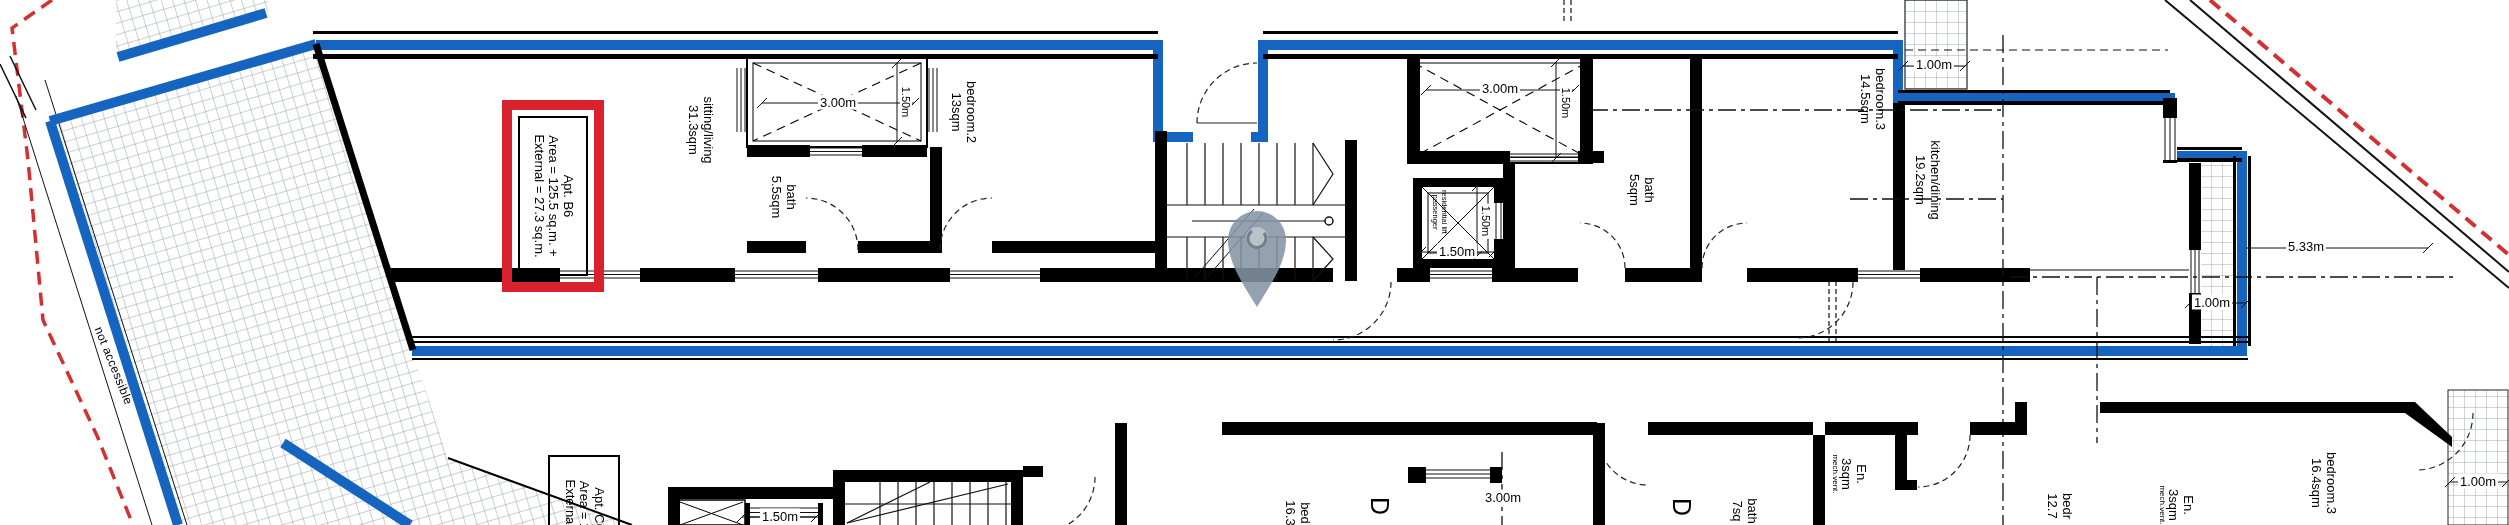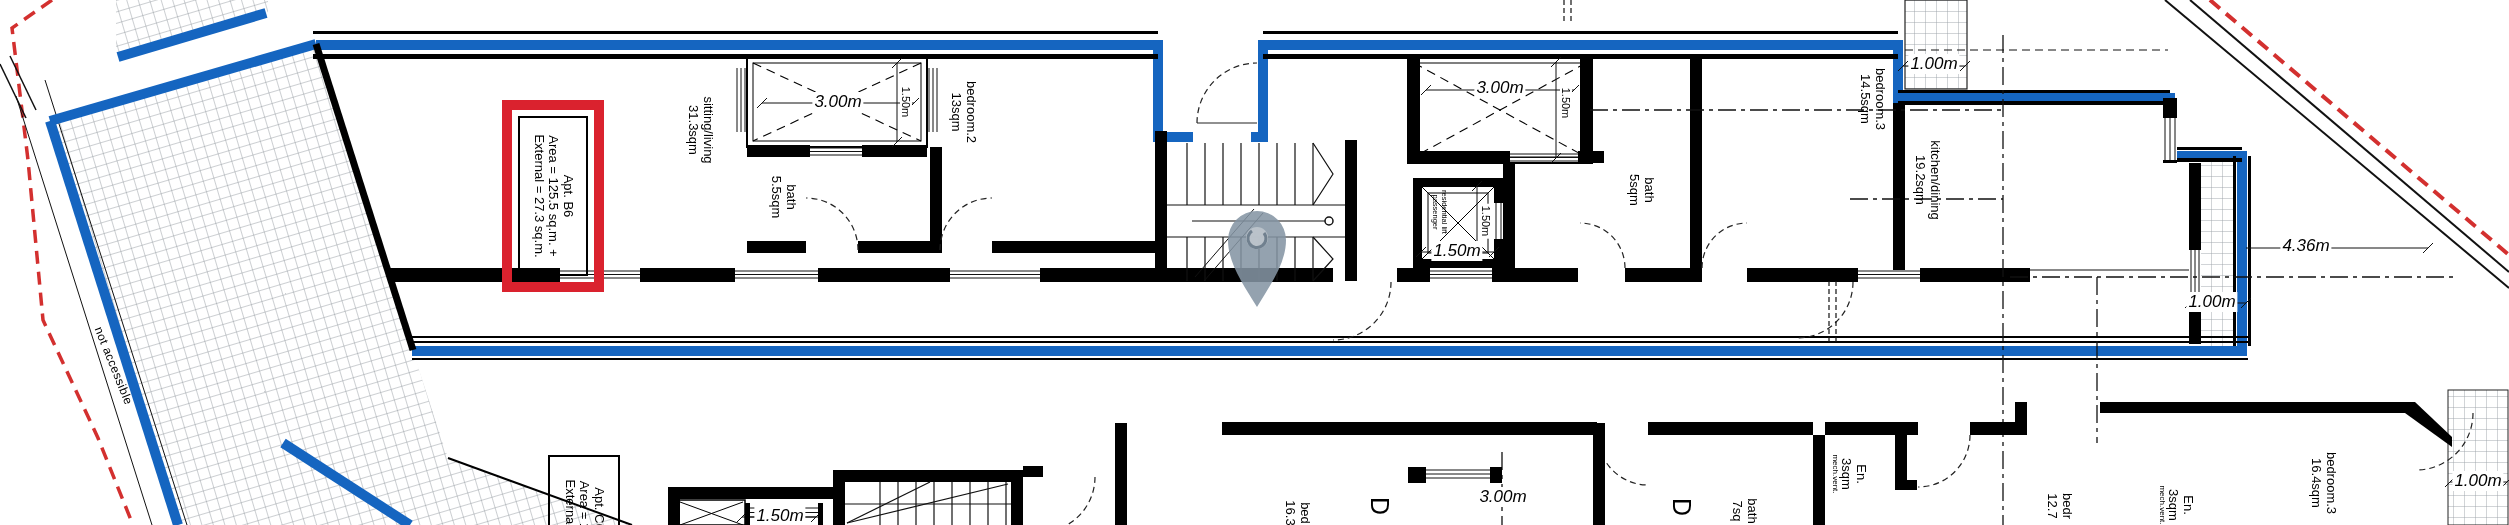--- a/index.html
+++ b/index.html
@@ -6,22 +6,22 @@
   #canvas{position:relative;width:2509px;height:525px;background:#ffffff;overflow:hidden;
           font-family:"Liberation Sans", sans-serif;color:#111;}
   svg{position:absolute;left:0;top:0;}
   .lab{position:absolute;width:0;height:0;}
   .lab .rot{position:absolute;left:0;top:0;transform:translate(-50%,-50%) rotate(90deg);
             text-align:center;white-space:nowrap;font-size:13px;line-height:1.12;color:#000;}
   .lab .rot.small{font-size:7.5px;line-height:1.2;}
   .lab .rot .tiny{font-size:8px;}
   .lab .rot.huge{font-size:25px;}
   .lab .rot.diag{transform:translate(-50%,-50%) rotate(68deg);font-size:12px;letter-spacing:.5px;}
-  .dim{position:absolute;transform:translate(-50%,-50%);font-size:17px;background:#fff;
-       padding:0 2px;white-space:nowrap;color:#000;font-style:italic;}
+  .dim{position:absolute;transform:translate(-50%,-50%);font-size:13px;background:#fff;
+       padding:0 2px;white-space:nowrap;color:#000;}
   .dimv{position:absolute;transform:translate(-50%,-50%) rotate(90deg);font-size:11px;background:#fff;
        padding:0 2px;white-space:nowrap;color:#000;}
   .aptbox{position:absolute;box-sizing:border-box;}
   #apt-b6-box{left:502px;top:100px;width:102px;height:192px;border:10px solid #da222e;}
   #apt-b6-inner{position:absolute;left:6px;top:6px;right:6px;bottom:6px;border:2px solid #000;}
   #apt-c6-box{left:548px;top:455px;width:72px;height:95px;border:2px solid #000;}
   .aptlab{font-size:11px;line-height:1.3;}
 </style>
 </head>
 <body>
@@ -461,19 +461,19 @@
       </div>
 </div>
 
 <div class="dim" style="left:838px;top:102px;">3.00m</div>
 <div class="dimv" style="left:906px;top:102px;">1.50m</div>
 <div class="dim" style="left:1500px;top:88px;">3.00m</div>
 <div class="dimv" style="left:1566px;top:103px;">1.50m</div>
 <div class="dimv" style="left:1486px;top:221px;">1.50m</div>
 <div class="dim" style="left:1457px;top:251px;">1.50m</div>
 <div class="dim" style="left:1934px;top:64px;">1.00m</div>
-<div class="dim" style="left:2306px;top:246px;">4.36m</div>
+<div class="dim" style="left:2306px;top:246px;">5.33m</div>
 <div class="dim" style="left:2212px;top:302px;">1.00m</div>
 <div class="dim" style="left:2478px;top:481px;">1.00m</div>
 <div class="dim" style="left:780px;top:516px;">1.50m</div>
 <div class="dim" style="left:1503px;top:497px;">3.00m</div>
 
 </div>
 
 </body></html>

